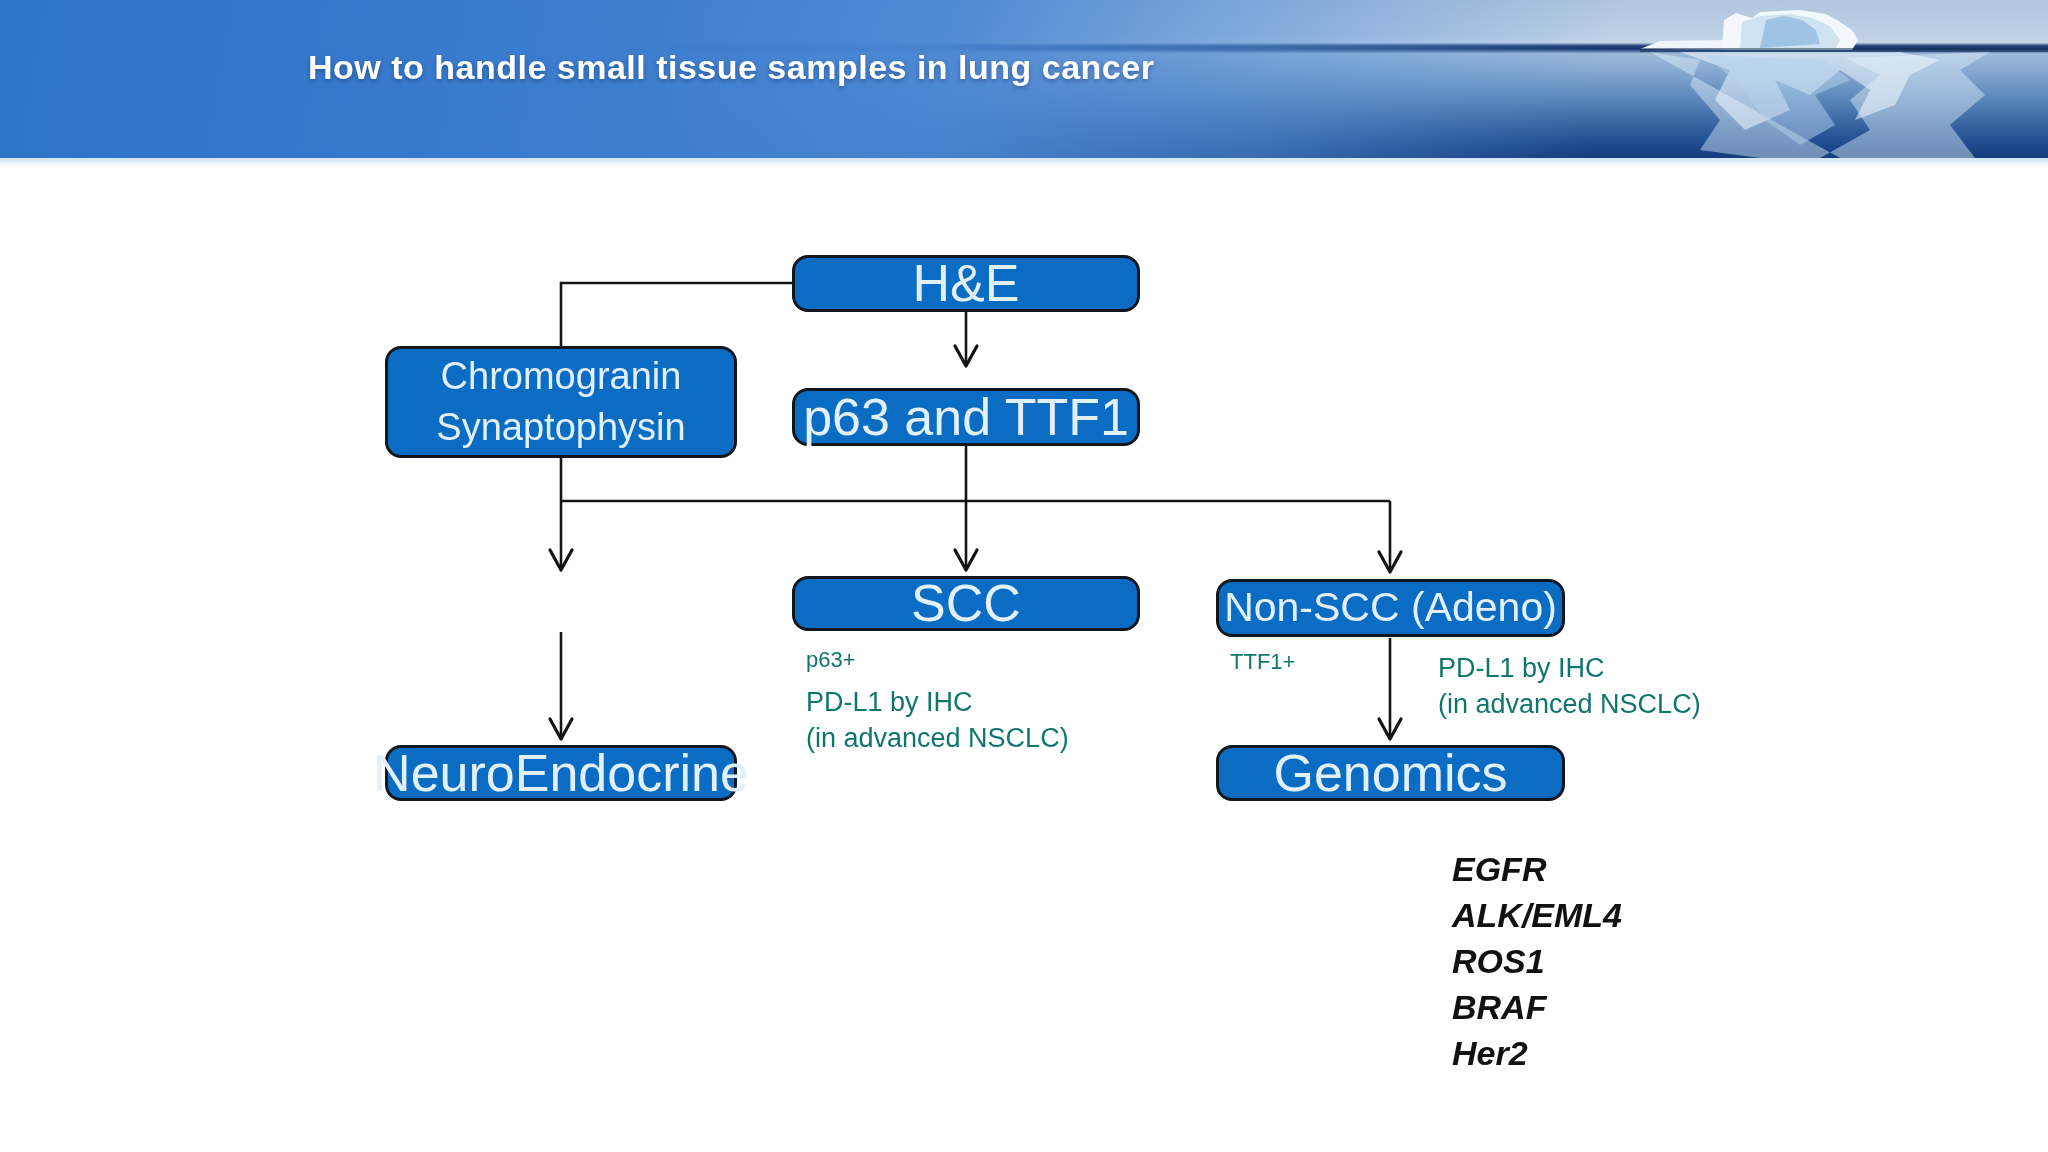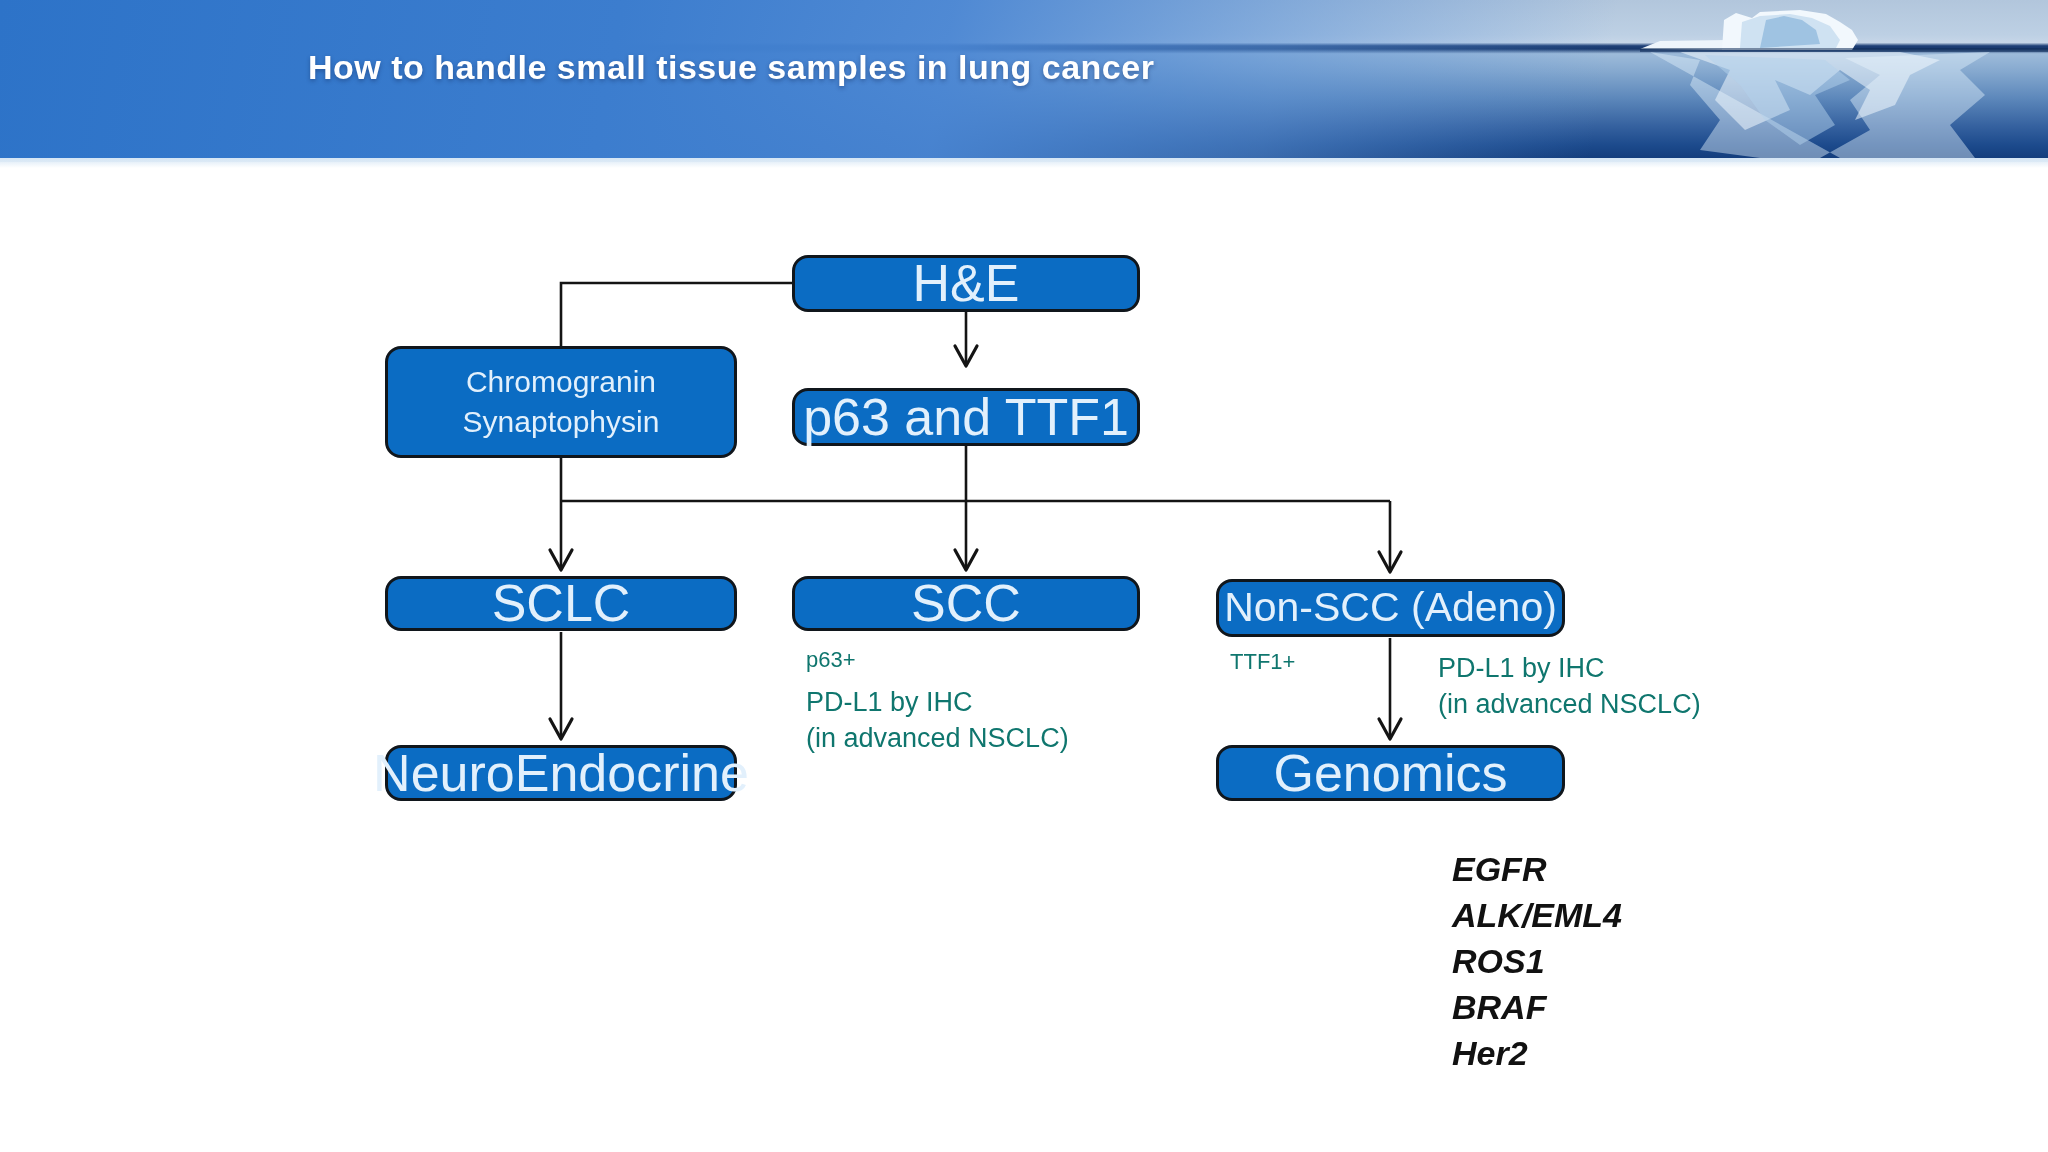--- a/index.html
+++ b/index.html
@@ -38,21 +38,21 @@
     box-sizing:border-box;
     background:#0b6cc3;
     border:3px solid #10161c;
     border-radius:16px;
     color:#e2f0fc;
     display:flex;align-items:center;justify-content:center;
     text-align:center;
     font-size:52px;line-height:1.2;
     white-space:nowrap;
   }
-  .node.multiline{white-space:pre-line;font-size:30px;line-height:1.35;}
+  .node.multiline{white-space:pre-line;font-size:38px;line-height:1.35;}
   .annotation{
     position:absolute;z-index:2;color:#0f766e;
     white-space:pre-line;
   }
   .marker-label{font-size:22px;line-height:1.2;}
   .pdl1-label{font-size:27px;line-height:36px;}
   .gene-list{
     position:absolute;left:1452px;top:846px;z-index:2;
     font-size:34px;line-height:46px;
     font-weight:bold;font-style:italic;color:#111111;
@@ -106,21 +106,20 @@
     </g>
   </svg>
 
   <div class="node" style="left:792px;top:255px;width:348px;height:57px;">H&amp;E</div>
 
   <div class="node multiline" style="left:385px;top:346px;width:352px;height:112px;">Chromogranin
 Synaptophysin</div>
 
   <div class="node" style="left:792px;top:388px;width:348px;height:58px;">p63 and TTF1</div>
 
-  <div class="node" style="left:385px;top:576px;width:352px;height:55px;">SCLC</div>
 
   <div class="node" style="left:792px;top:576px;width:348px;height:55px;">SCC</div>
 
   <div class="node" style="left:1216px;top:579px;width:349px;height:58px;font-size:41px;">Non-SCC (Adeno)</div>
 
   <div class="node" style="left:385px;top:745px;width:352px;height:56px;">NeuroEndocrine</div>
 
   <div class="node" style="left:1216px;top:745px;width:349px;height:56px;text-align:right;">Genomics</div>
 
   <div class="annotation marker-label" style="left:806px;top:647px;">p63+</div>

